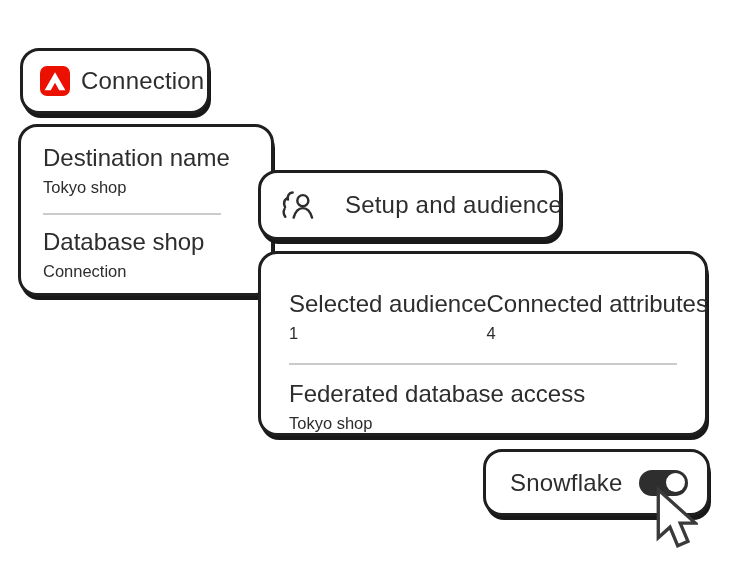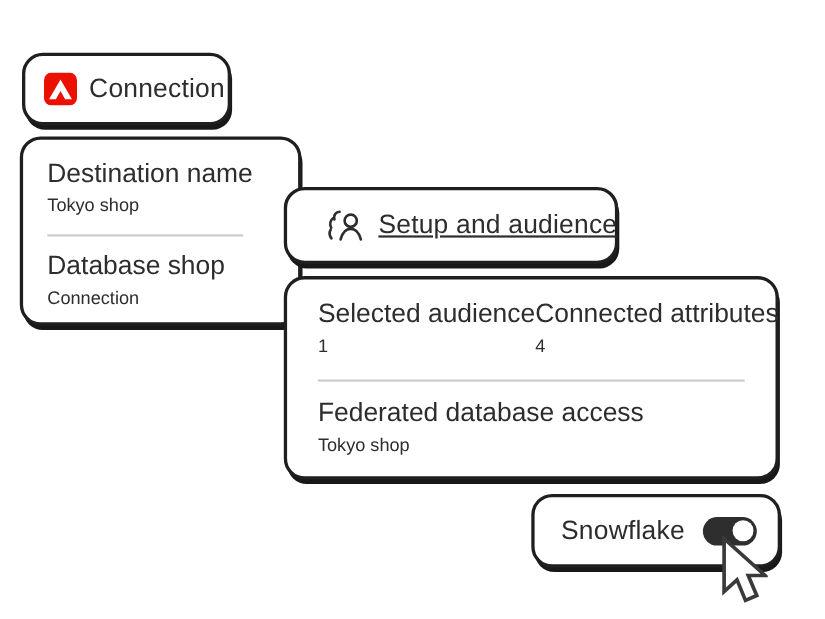--- a/index.html
+++ b/index.html
@@ -35,30 +35,29 @@
   
   .card-destination {
     left: 18px; top: 124px; width: 256px; height: 172px;
     padding: 17px 18px 0 22px;
   }
   .card-destination .divider { margin: 16px 0 13px; width: 178px; }
 
   
   .card-setup {
     left: 258px; top: 170px; width: 304px; height: 70px;
-    display: flex; align-items: center; gap: 14px;
-    padding-left: 36px;
-    text-decoration: underline;
+    display: flex; align-items: center; gap: 31px;
+    padding-left: 20px;
   }
   .audience-icon { width: 33px; height: 33px; flex: 0 0 auto; display: block; }
 
   
   .card-details {
     left: 258px; top: 251px; width: 450px; height: 185px;
-    padding: 18px 28px 0 28px;
+    padding: 36px 28px 0 28px;
   }
   .stats-row { display: flex; }
   .stat-1 { width: 203px; }
   .card-details .divider { margin: 20px 0 15px; width: 100%; }
 
   
   .card-connected {
     left: 483px; top: 449px; width: 227px; height: 67px;
     display: flex; align-items: center; justify-content: space-between;
     padding: 0 19px 0 24px;

